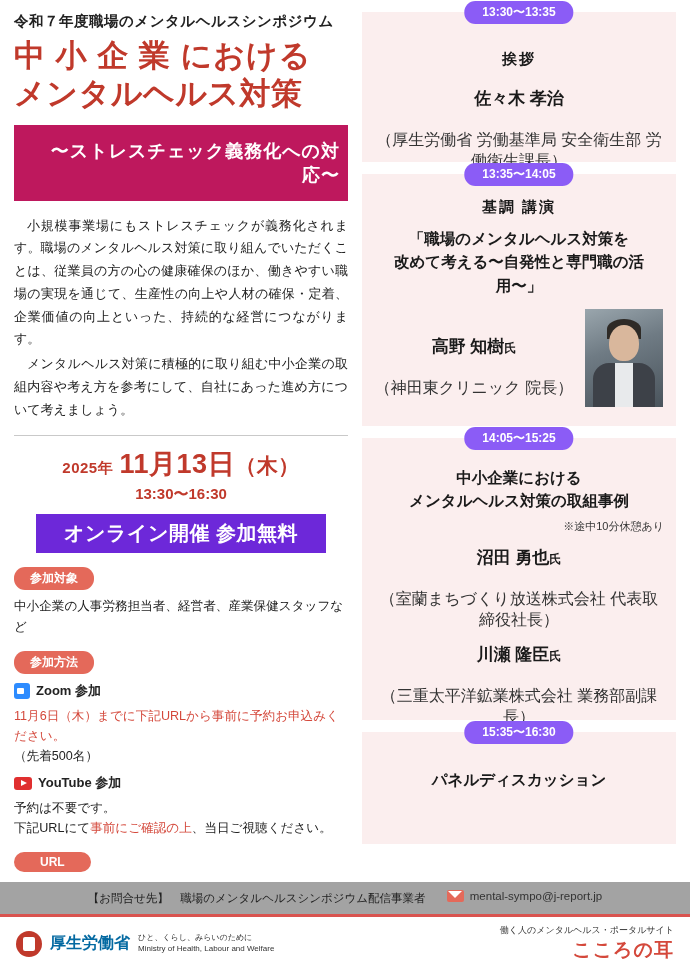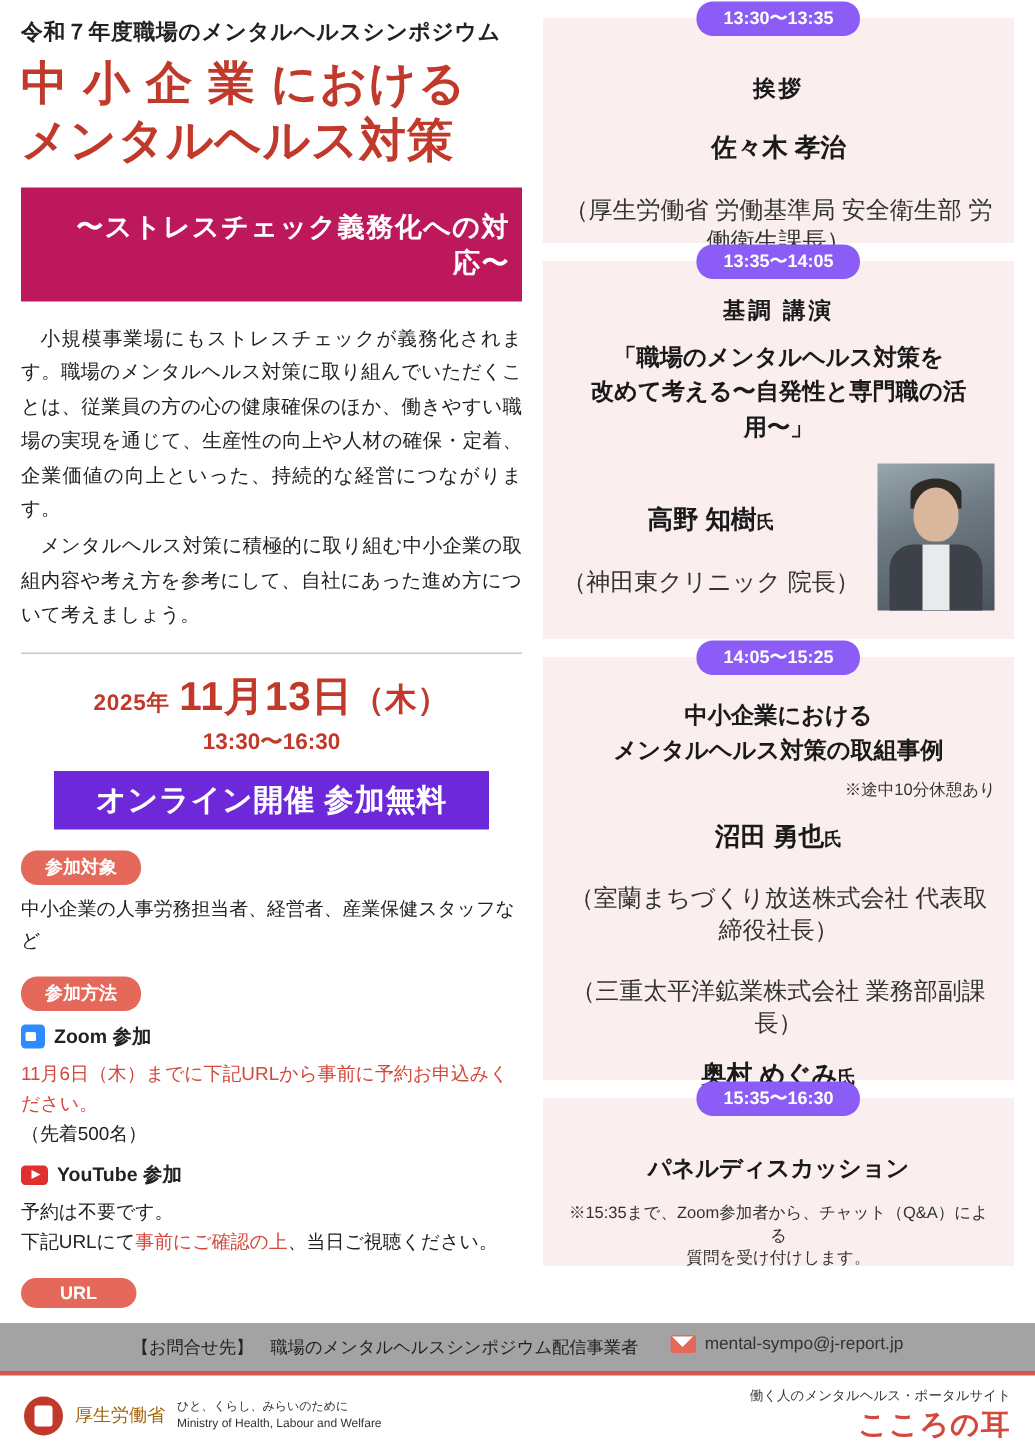--- a/index.html
+++ b/index.html
@@ -201,21 +201,21 @@
   }
   .mhlw { display: flex; align-items: center; gap: 8px; }
   .mhlw-logo {
     width: 26px; height: 26px; border-radius: 50%;
     background: #c0392b; position: relative; flex: none;
   }
   .mhlw-logo:after {
     content: ""; position: absolute; left: 7px; top: 6px;
     width: 12px; height: 14px; background: #fff; border-radius: 2px;
   }
-  .mhlw-name { font-size: 12px; font-weight: normal; color: #a16207; }
+  .mhlw-name { font-size: 16px; font-weight: bold; color: #0369a1; }
   .mhlw-sub { font-size: 8px; color: #333; line-height: 1.35; }
   .kokoro { text-align: right; }
   .kokoro-sub { font-size: 9px; color: #333; }
   .kokoro-name { font-size: 19px; font-weight: bold; color: #d4483b; letter-spacing: 1px; }
 </style>
 </head>
 <body>
 
 <div class="poster">
   <div class="cols">
@@ -538,33 +538,34 @@
         <div class="time-pill">14:05〜15:25</div>
         <div class="prog-title" style="white-space:pre-line;margin-top:14px;">中小企業における
 メンタルヘルス対策の取組事例</div>
         <div class="note" style="text-align:right;">※途中10分休憩あり</div>
 
         <div class="speaker" style="margin-top:12px;">
           <span>沼田 勇也</span><span class="suffix">氏</span>
         </div>
         <div class="affil">（室蘭まちづくり放送株式会社 代表取締役社長）</div>
 
+        <div class="speaker" style="margin-top:12px;">
+          <span>川瀬 隆臣</span><span class="suffix">氏</span>
+        </div>
         <div class="affil">（三重太平洋鉱業株式会社 業務部副課長）</div>
 
         <div class="speaker" style="margin-top:12px;">
           <span>奥村 めぐみ</span><span class="suffix">氏</span>
         </div>
         <div class="affil">（名四金属株式会社 代表取締役社長）</div>
       </div>
 
       <div class="prog-card" style="height:112px;">
         <div class="time-pill">15:35〜16:30</div>
         <div class="prog-title" style="margin-top:22px;">パネルディスカッション</div>
-        <div class="note" style="white-space:pre-line;margin-top:10px;">※15:35まで、Zoom参加者から、チャット（Q&amp;A）による
-質問を受け付けします。</div>
       </div>
 
     </div>
   </div>
 
   <div class="footer-contact">
     <span>【お問合せ先】　職場のメンタルヘルスシンポジウム配信事業者</span>
     <span class="mail">
       <span class="mail-ic"></span>
       <span>mental-sympo@j-report.jp</span>

